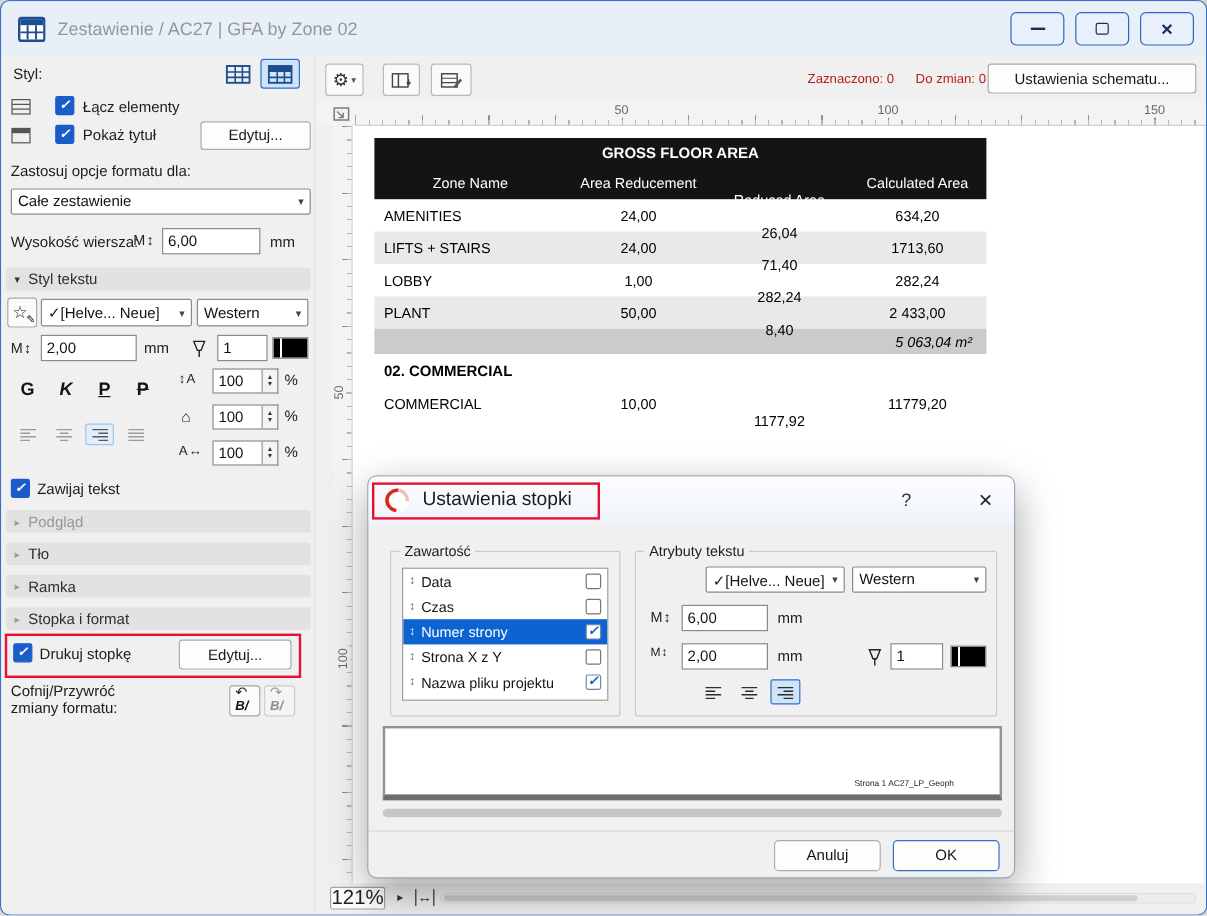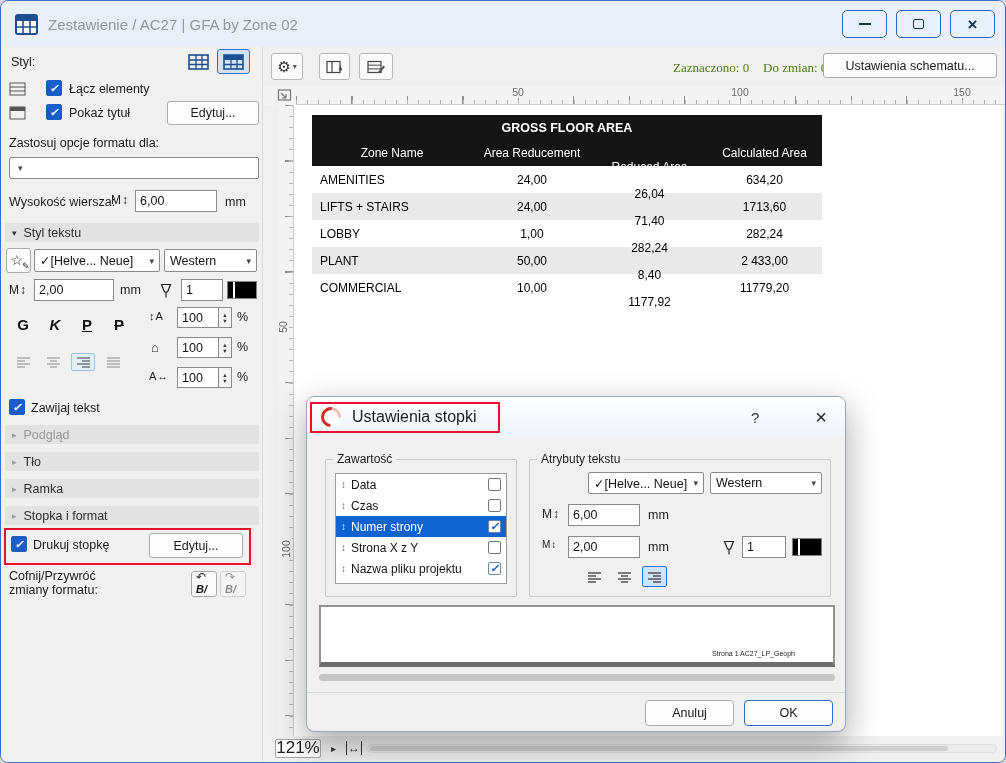--- a/index.html
+++ b/index.html
@@ -48,21 +48,21 @@
   .alico{position:absolute;width:24px;height:18px;display:flex;align-items:center;justify-content:center;border:1px solid transparent;border-radius:2px;}
   .alico.sel{background:#e2eefb;border-color:#9dc3ea;}
   .fmtbtn{position:absolute;width:26px;height:26px;border:1px solid #a8a8a8;border-radius:3px;background:#fbfbfb;}
   .fmtbtn .arc{position:absolute;top:-2px;left:4px;font-size:12px;color:#222;}
   .fmtbtn .bi{position:absolute;bottom:1px;left:4px;font-size:11px;font-weight:bold;font-style:italic;color:#111;}
   .fmtbtn.off{opacity:.45;}
 
   
   .main{position:absolute;left:262px;top:46px;right:0;bottom:0;background:#f0f0f0;}
   .tbtn{position:absolute;top:6px;height:27px;border:1px solid #b9b9b9;border-radius:3px;background:#fafafa;display:flex;align-items:center;justify-content:center;gap:2px;}
-  .tbtext{position:absolute;top:13px;font-size:13px;color:#4d7c0f;white-space:nowrap;font-family:Liberation Serif, serif;}
+  .tbtext{position:absolute;top:13px;font-size:11px;color:#b91c1c;white-space:nowrap;}
   .rulerrow{position:absolute;left:0;top:38px;right:0;height:20px;background:#f3f3f3;}
   .hruler{position:absolute;left:33px;top:0;right:0;bottom:0;border-bottom:1px solid #d0d0d0;background-image:
      repeating-linear-gradient(90deg,#b5b5b5 0 1px,transparent 1px 11.1px),
      repeating-linear-gradient(90deg,#8f8f8f 0 1px,transparent 1px 55.5px);
      background-size:100% 4px,100% 8px;background-position:left bottom,left bottom;background-repeat:no-repeat;}
   .hlab{position:absolute;bottom:6px;transform:translateX(-50%);font-size:10.5px;color:#6a6a6a;background:#f3f3f3;padding:0 3px;}
   .vruler{position:absolute;left:15px;top:58px;width:16px;bottom:26px;background:#f3f3f3;border-right:1px solid #d0d0d0;background-image:
      repeating-linear-gradient(180deg,#b5b5b5 0 1px,transparent 1px 11.1px),
      repeating-linear-gradient(180deg,#8f8f8f 0 1px,transparent 1px 55.5px);
      background-size:4px 100%,8px 100%;background-position:right top,right top;background-repeat:no-repeat;}
@@ -188,20 +188,21 @@
         </svg>
     </span>
     <span class="chk fill on" style="left:45px;top:57px;">
         <i class="mark">✓</i>
       </span>
     <span class="lbl" style="left:68px;top:59px;">Pokaż tytuł</span>
     <span class="pushbtn" style="left:166px;top:54px;width:92px;height:24px;">Edytuj...</span>
 
     <span class="lbl" style="left:8px;top:89px;">Zastosuj opcje formatu dla:</span>
     <span class="combo" style="left:8px;top:110px;width:250px;height:22px;">
+      <span class="cv">Całe zestawienie</span>
       <span class="chev">▾</span>
     </span>
 
     <span class="lbl" style="left:8px;top:148px;">Wysokość wiersza:</span>
     <span class="micon" style="left:110px;top:147px;font-size:12px;">
         <i>M</i>
         <i>↕</i>
       </span>
     <input class="tinput" style="left: 134px; top: 143px; width: 82px; height: 22px;" value="6,00">
     <span class="lbl" style="left:224px;top:148px;">mm</span>
@@ -432,21 +433,25 @@
           <span class="w1 num">1,00</span>
           <span class="w2 num">282,24</span>
           <span class="w3 num">282,24</span>
         </div>
         <div class="tr drow alt">
           <span class="w0 zn">PLANT</span>
           <span class="w1 num">50,00</span>
           <span class="w2 num">8,40</span>
           <span class="w3 num">2 433,00</span>
         </div>
-
+        <div class="t-total">
+          <span>5 063,04 m²</span>
+        </div>
+
+        <div class="t-group">02. COMMERCIAL</div>
         <div class="tr drow">
           <span class="w0 zn">COMMERCIAL</span>
           <span class="w1 num">10,00</span>
           <span class="w2 num">1177,92</span>
           <span class="w3 num">11779,20</span>
         </div>
       </div>
     </div>
 
     <div class="statusrow">

